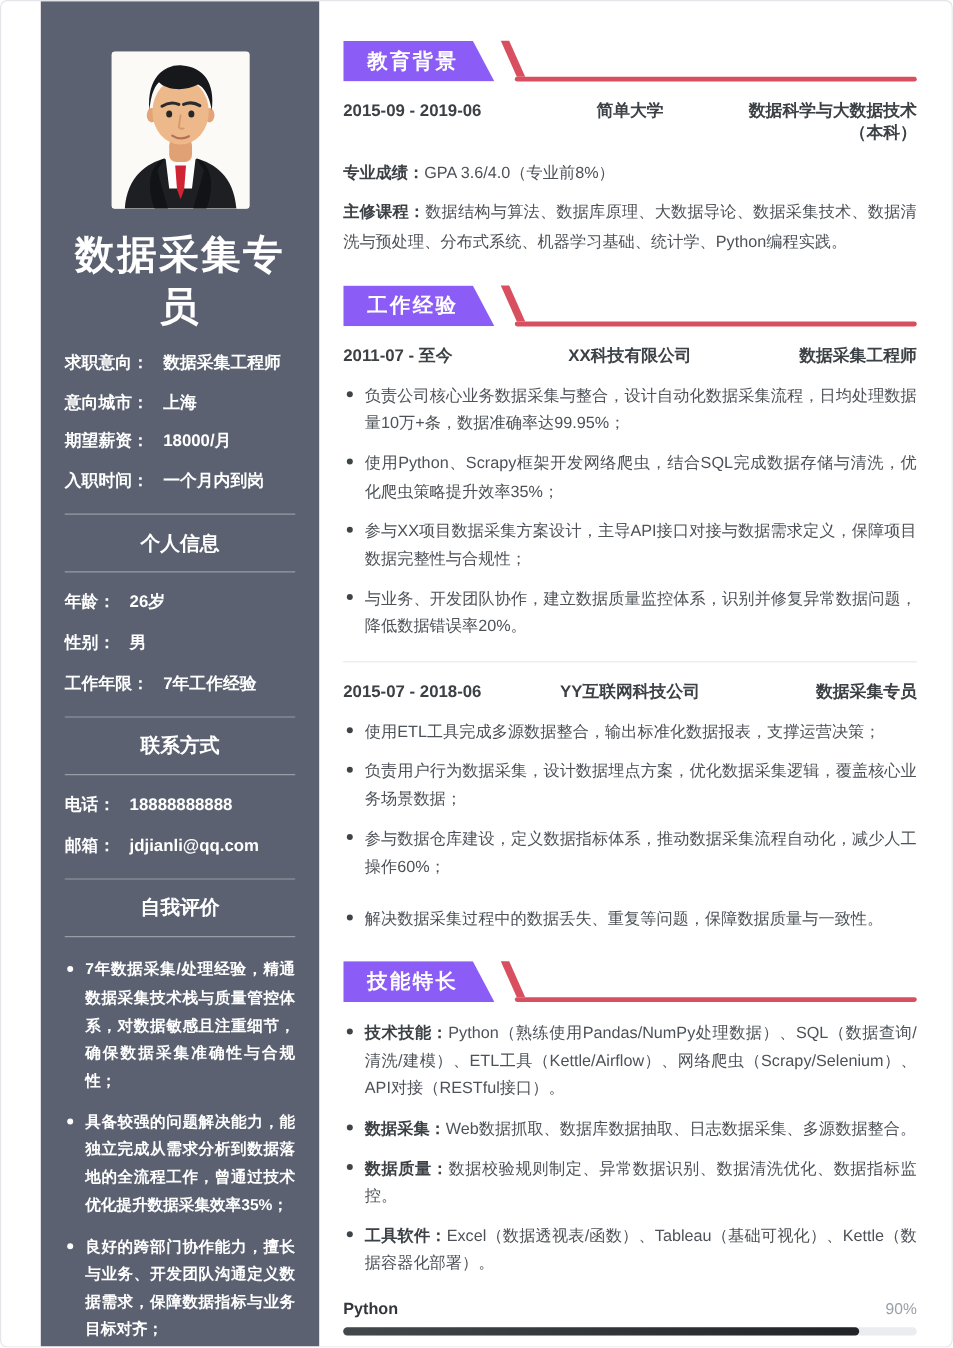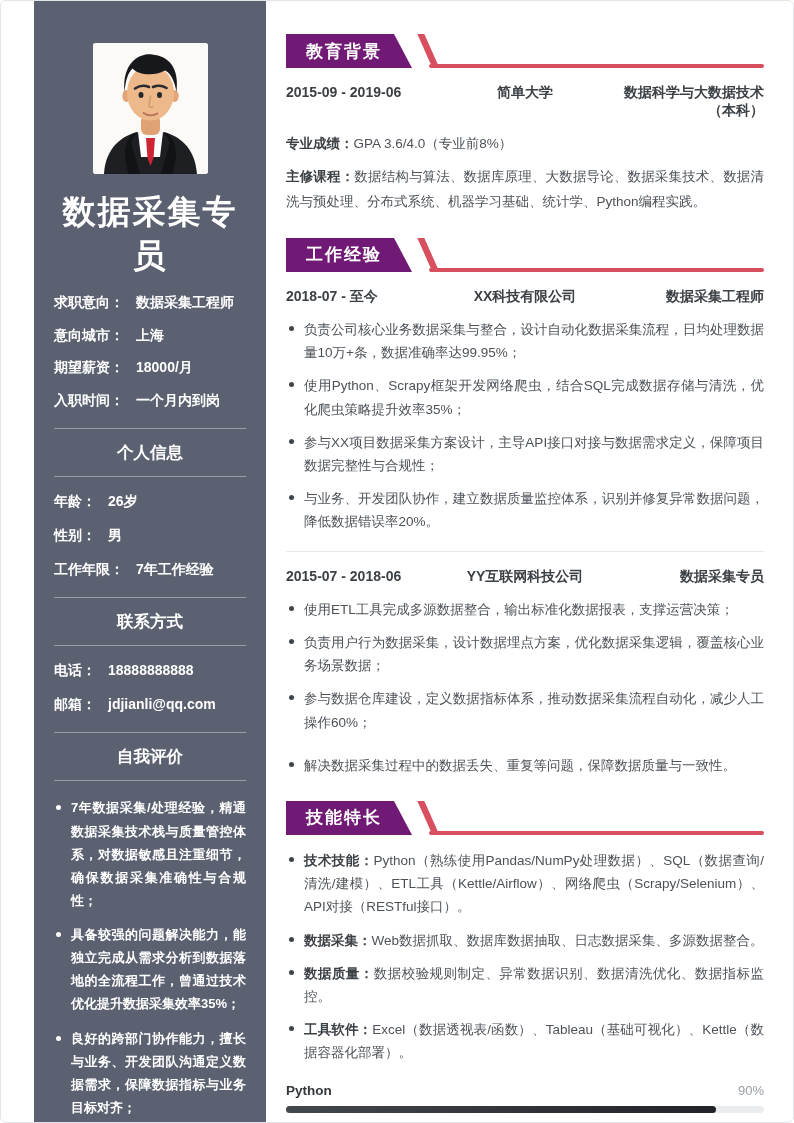--- a/index.html
+++ b/index.html
@@ -67,21 +67,21 @@
     content:""; position:absolute; left:2px; top:9px;
     width:5px; height:5px; border-radius:50%; background:#ffffff;
   }
 
   
   .main { position:absolute; left:285px; right:29px; top:33px; }
 
   .sec { margin-bottom: 24px; }
   .sec-header { display:flex; height:34px; margin-bottom: 14px; }
   .sec-badge {
-    background:#701a75; color:#fff;
+    background:#8b5cf6; color:#fff;
     font-size:17px; font-weight:700; letter-spacing:2px;
     display:flex; align-items:center;
     padding: 0 30px 0 20px;
     clip-path: polygon(0 0, calc(100% - 18px) 0, 100% 100%, 0 100%);
   }
   .sec-slash {
     width:7px; height:30px; margin-left:12px;
     background:#d8505f;
     transform: skewX(24deg);
   }
@@ -236,21 +236,21 @@
 
     <section class="sec">
       <div class="sec-header">
         <span class="sec-badge">工作经验</span>
         <span class="sec-slash"></span>
         <span class="sec-line"></span>
       </div>
 
       <div>
         <div class="job-row">
-          <span class="l">2018-07 - 至今</span>
+          <span class="l">2011-07 - 至今</span>
           <span class="c">XX科技有限公司</span>
           <span class="r">数据采集工程师</span>
         </div>
         <ul class="mb">
           <li>负责公司核心业务数据采集与整合，设计自动化数据采集流程，日均处理数据量10万+条，数据准确率达99.95%；</li>
           <li>使用Python、Scrapy框架开发网络爬虫，结合SQL完成数据存储与清洗，优化爬虫策略提升效率35%；</li>
           <li>参与XX项目数据采集方案设计，主导API接口对接与数据需求定义，保障项目数据完整性与合规性；</li>
           <li>与业务、开发团队协作，建立数据质量监控体系，识别并修复异常数据问题，降低数据错误率20%。</li>
         </ul>
       </div>

